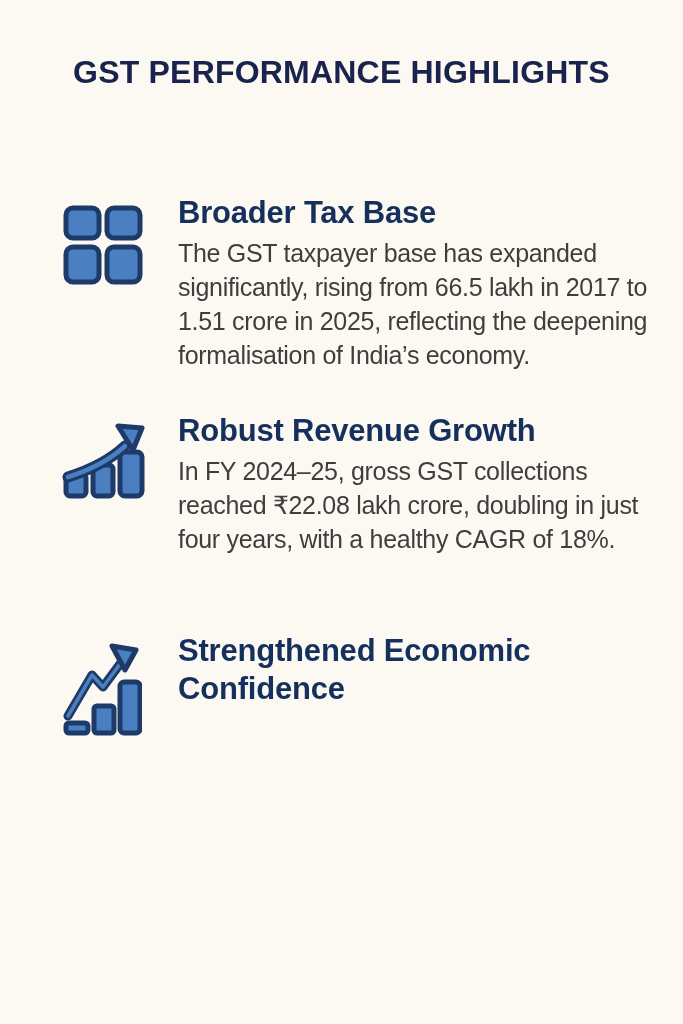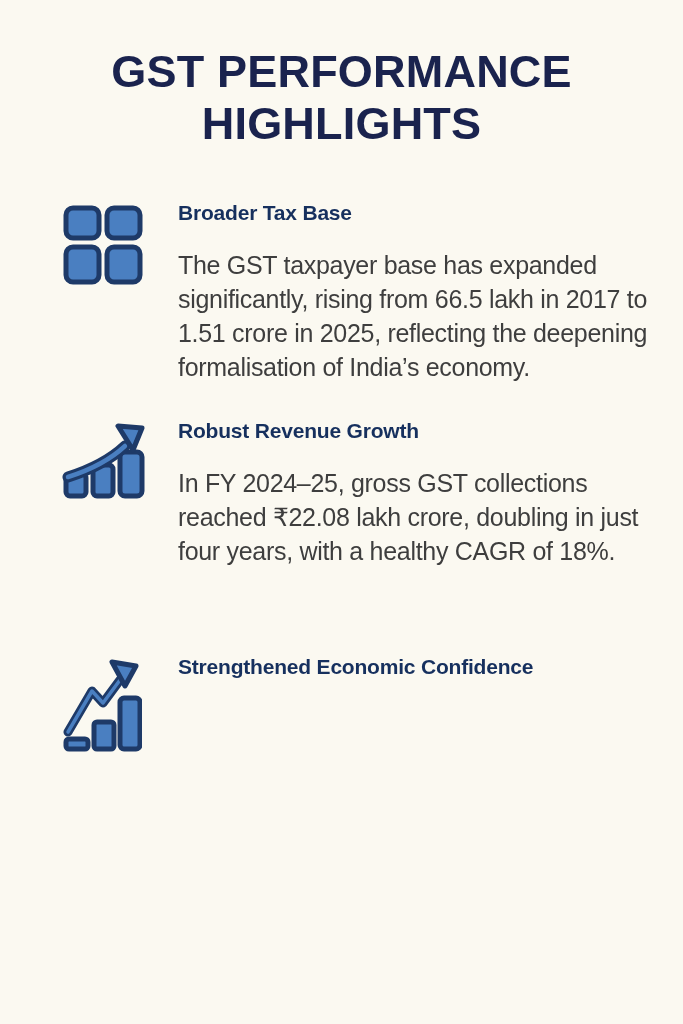--- a/index.html
+++ b/index.html
@@ -23,50 +23,50 @@
     background: var(--bg);
     overflow: hidden;
   }
   .title {
     position: absolute;
     top: 46px;
     left: 50%;
     transform: translateX(-50%);
     width: 600px;
     text-align: center;
-    font-size: 45px;
+    font-size: 32px;
     line-height: 52px;
     font-weight: bold;
     letter-spacing: 0.2px;
     color: var(--title-navy);
   }
   .section {
     position: absolute;
     left: 62px;
     display: flex;
     width: 610px;
   }
   .section-1 { top: 194px; }
   .section-2 { top: 412px; justify-content: flex-end; }
-  .section-3 { top: 648px; }
+  .section-3 { top: 632px; }
   .icon-cell {
     width: 116px;
     flex: none;
     padding-top: 10px;
   }
   .text-cell { width: 494px; }
   .section-heading {
-    font-size: 21px;
+    font-size: 31px;
     line-height: 38px;
     font-weight: bold;
     letter-spacing: -0.2px;
     color: var(--heading-navy);
   }
   .section-body {
-    margin-top: 16px;
+    margin-top: 4px;
     font-size: 25px;
     line-height: 34px;
     letter-spacing: -0.3px;
     color: var(--body-gray);
   }
   .ic { fill: var(--icon-blue); stroke: var(--icon-navy); }
   .ic-line { fill: none; stroke: var(--icon-navy); }
   .ic-line-blue { fill: none; stroke: var(--icon-blue); }
 </style>
 </head>

